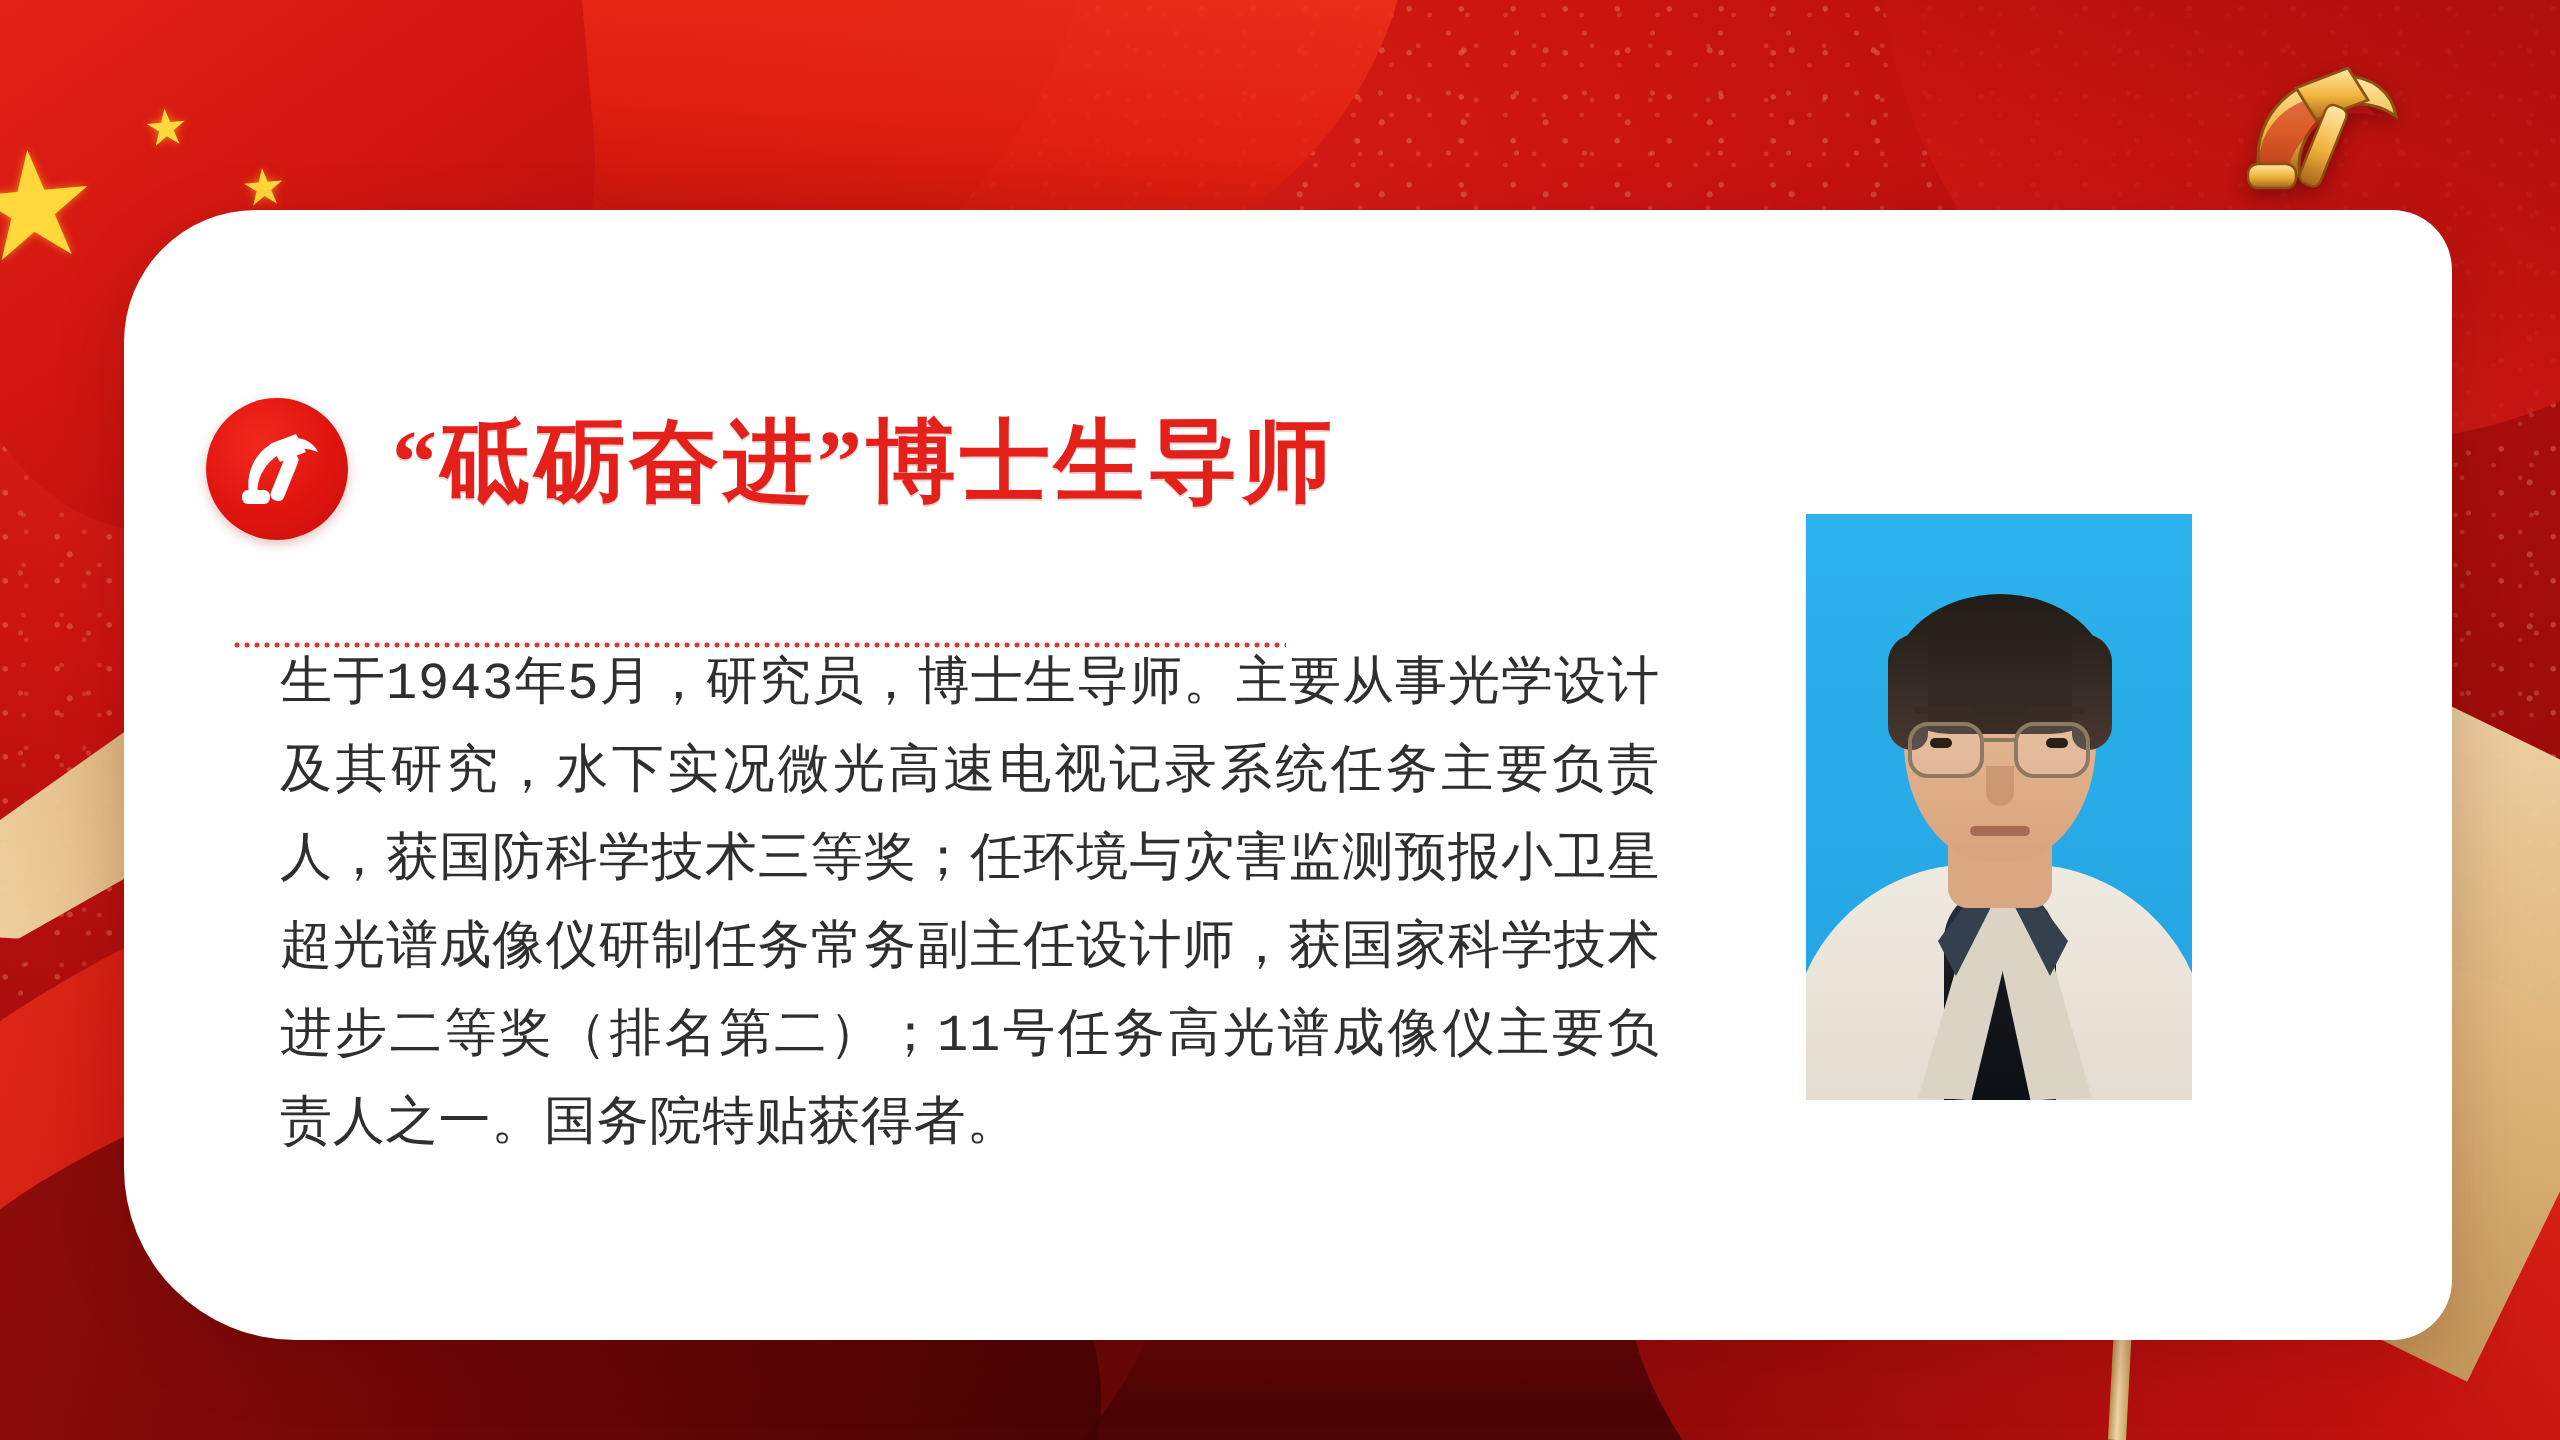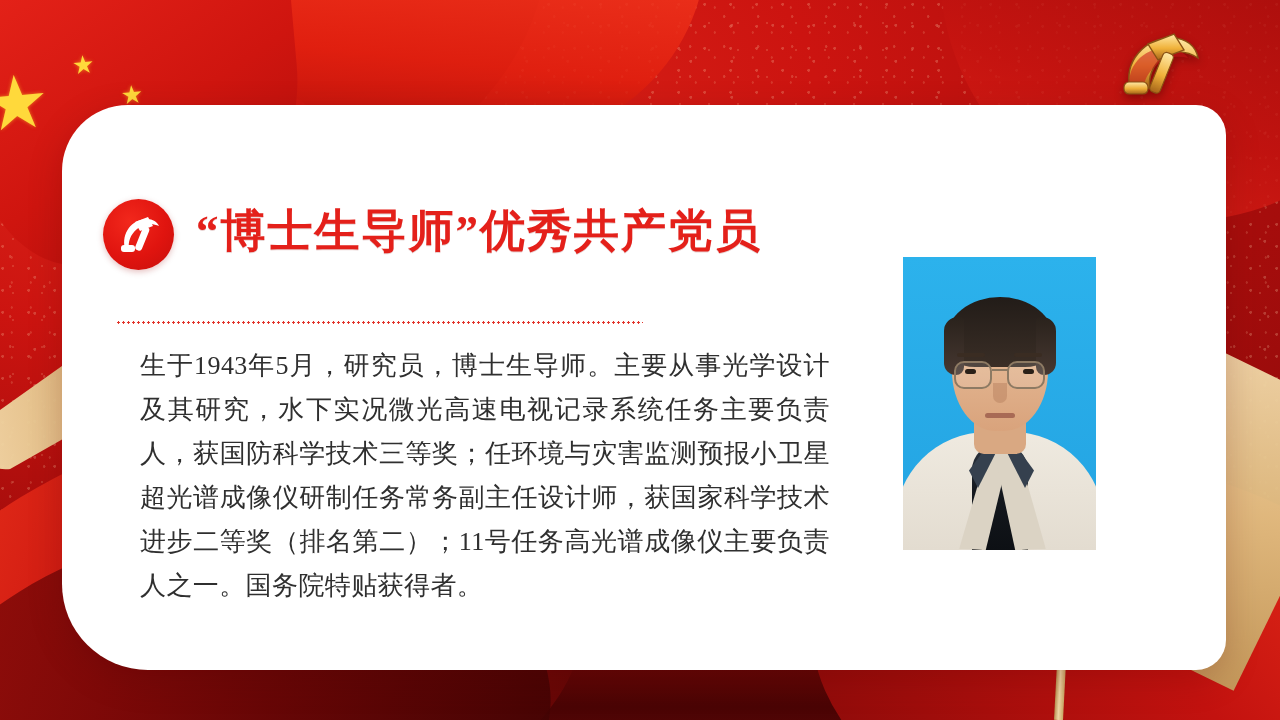--- a/index.html
+++ b/index.html
@@ -148,23 +148,23 @@
 
   
   .divider{
     position:absolute;left:116px;top:321px;width:527px;height:3px;
     background-image:radial-gradient(circle, #e2352b 0 1.1px, transparent 1.4px);
     background-size:5px 3px;background-repeat:repeat-x;
   }
 
   
   .bio{
-    position:absolute;left:140px;top:344px;width:690px;
+    position:absolute;left:140px;top:320px;width:690px;
     font-size:26px;line-height:44px;color:#2f2f2f;
-    font-family:Liberation Serif, serif;
+    font-family:Liberation Mono, monospace;
     text-align:justify;text-justify:inter-character;
     letter-spacing:.4px;
   }
 
   
   .portrait{
     position:absolute;left:903px;top:257px;width:193px;height:293px;
     background:#29abe8;overflow:hidden;
   }
   .p-bg{position:absolute;inset:0;background:linear-gradient(180deg,#2cb2ec 0%,#23a3e2 100%);}
@@ -309,21 +309,21 @@
 
       <path d="M9 37 C5 21 16 7 31 7 C37 7 41 10 43 14 C36 11 27 12 21 17 C14 23 12 30 13 37 Z" fill="#ffffff"></path>
       <rect x="5" y="33" width="14" height="7" rx="3" fill="#ffffff"></rect>
 
       <path d="M19 10 L32 5 L37 14 L24 19 Z" fill="#ffffff"></path>
 
       <rect x="23" y="14" width="7" height="25" rx="3" fill="#ffffff" transform="rotate(22 26 26)"></rect>
     </svg>
   </div>
 
-  <div class="title-main">“博士生导师”优秀共产党员</div>
+  <div class="title-main">“砥砺奋进”博士生导师</div>
 
   <div class="divider"></div>
 
   <div class="bio">生于1943年5月，研究员，博士生导师。主要从事光学设计及其研究，水下实况微光高速电视记录系统任务主要负责人，获国防科学技术三等奖；任环境与灾害监测预报小卫星超光谱成像仪研制任务常务副主任设计师，获国家科学技术进步二等奖（排名第二）；11号任务高光谱成像仪主要负责人之一。国务院特贴获得者。</div>
 
   <div class="portrait">
     <div class="p-bg"></div>
     <div class="p-shoulders"></div>
     <div class="p-shirt"></div>
     <div class="p-lapel-l"></div>

